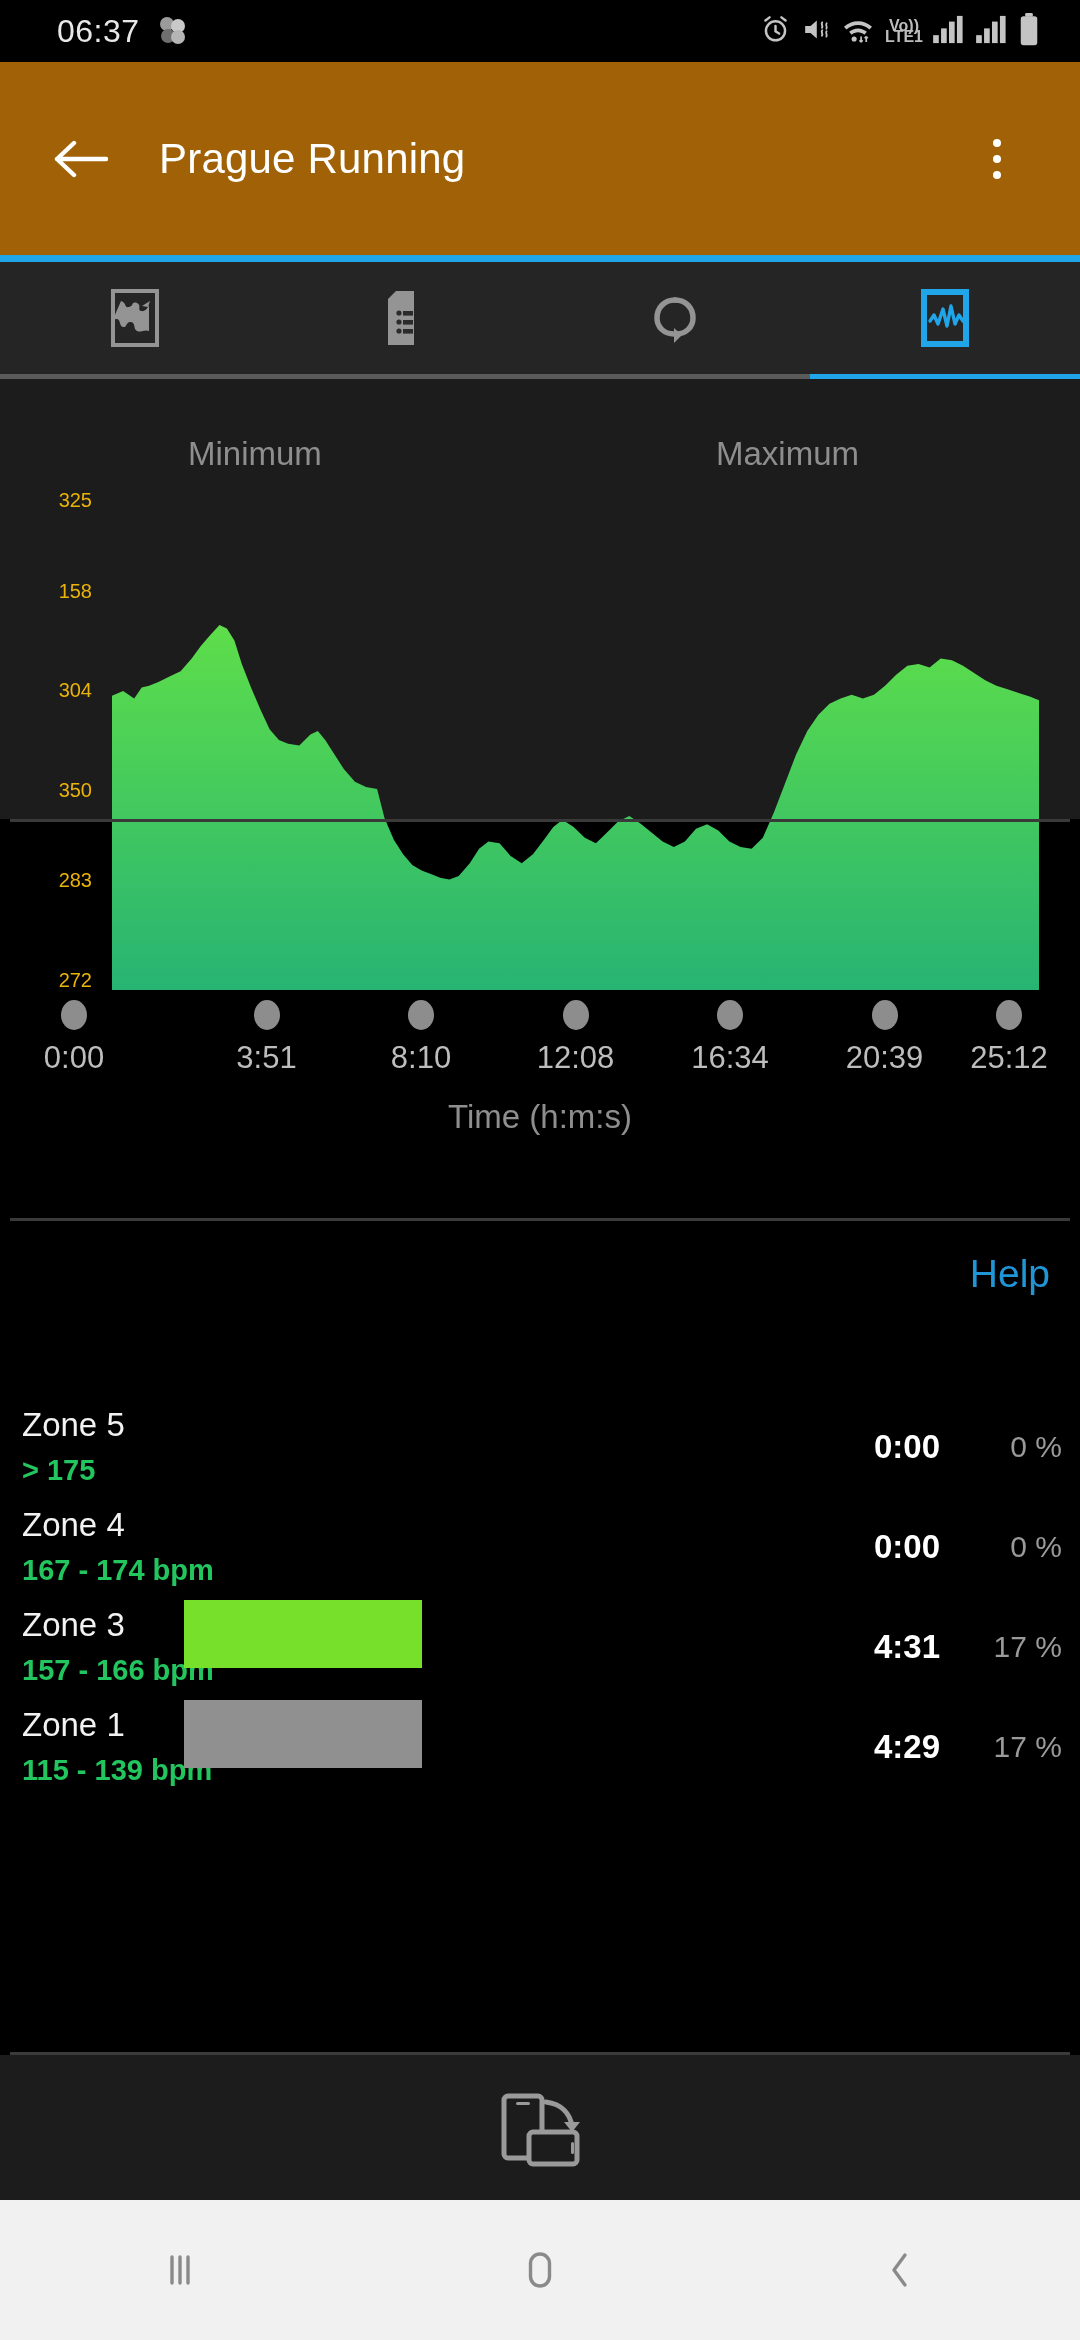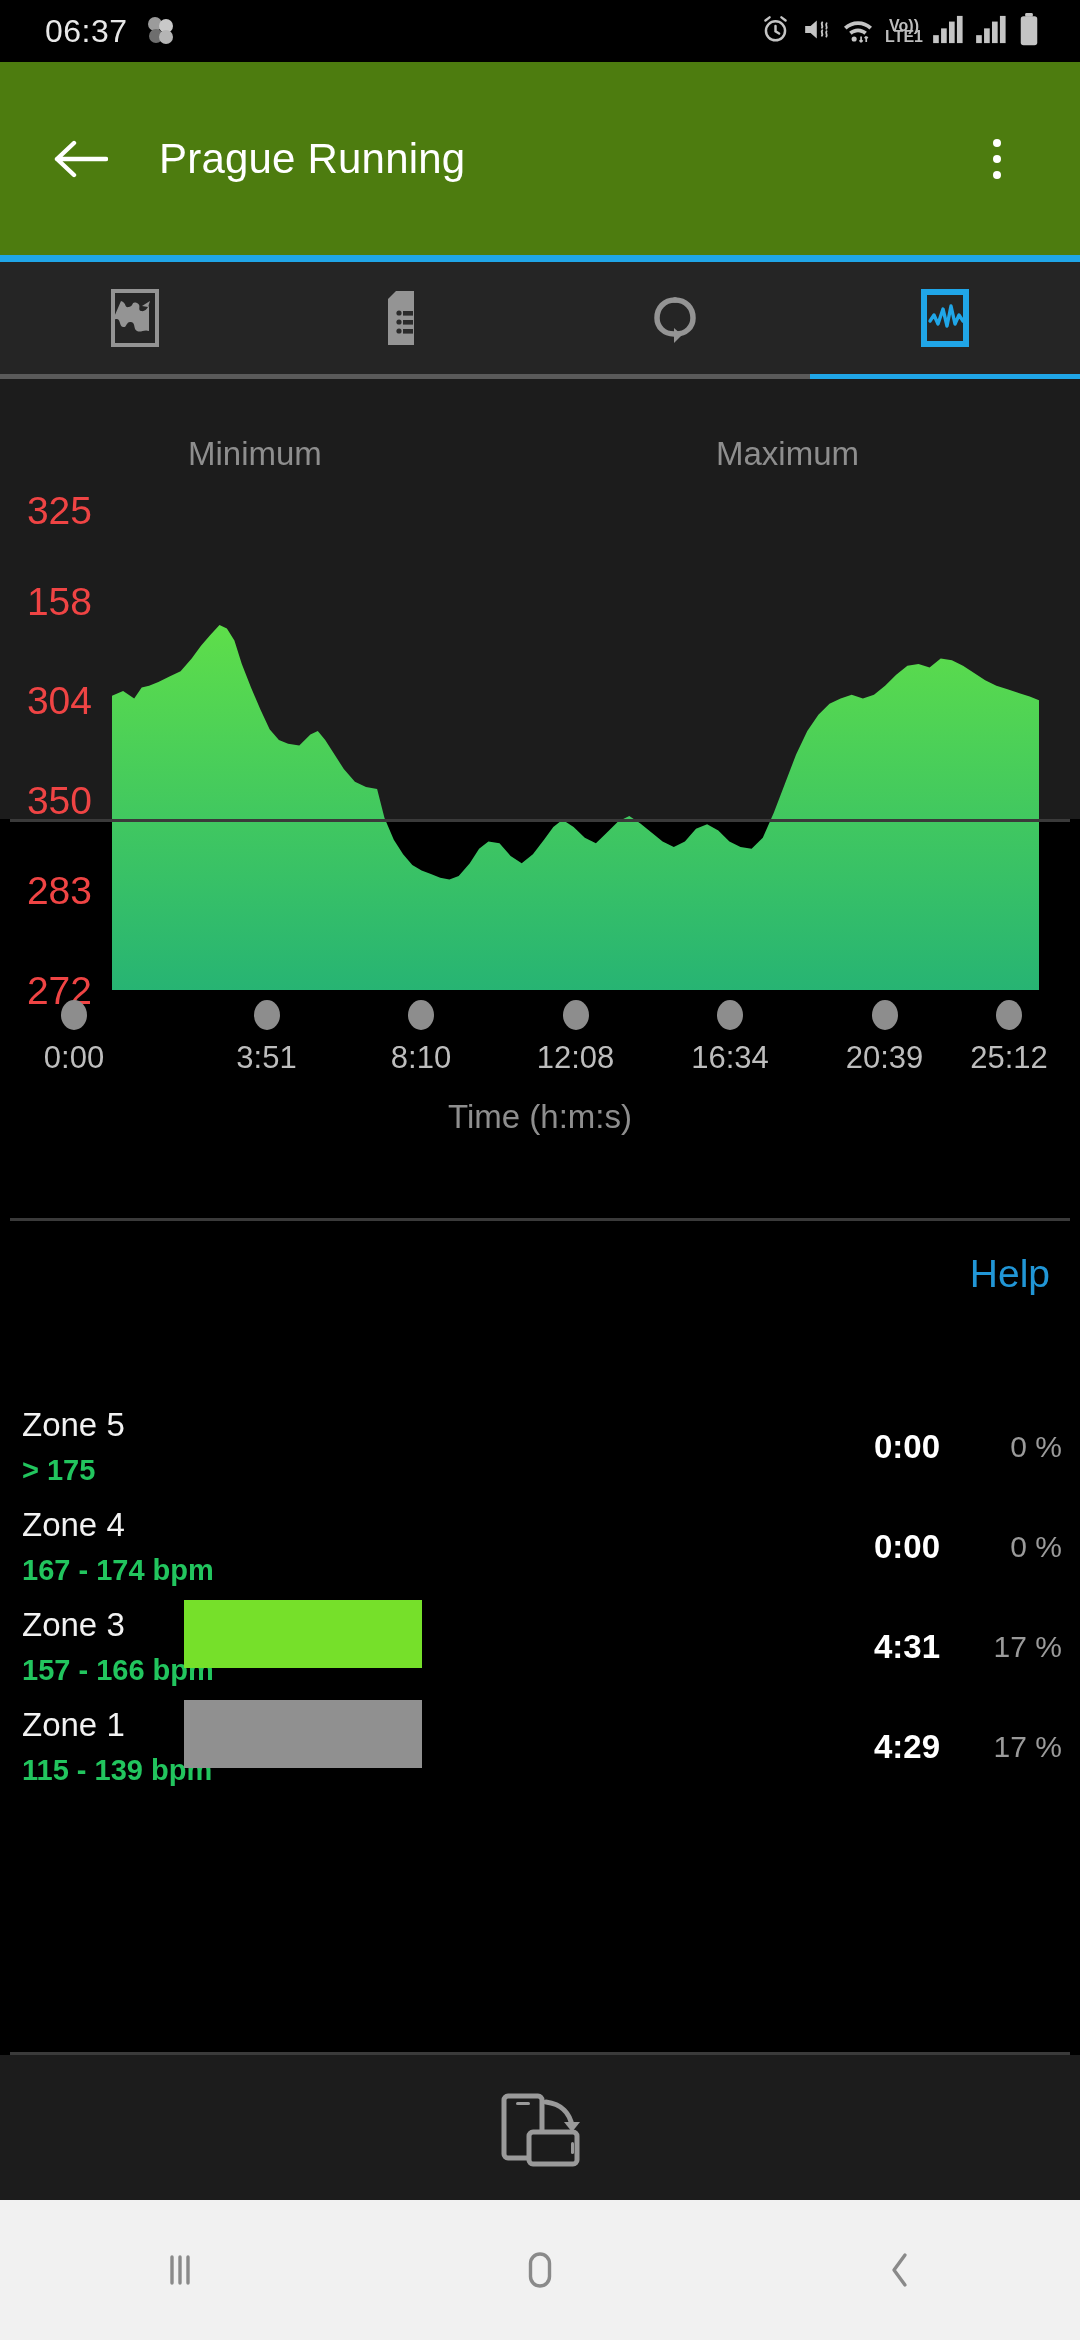--- a/index.html
+++ b/index.html
@@ -7,40 +7,40 @@
     width:1080px; height:2340px;
     background:#000;
     font-family:"Liberation Sans", sans-serif;
     overflow:hidden;
   }
   body { position:relative; }
 
   
   .statusbar{
     position:absolute; top:0; left:0; width:1080px; height:62px;
-    background:#000; display:flex; align-items:center;
+    background:#000; display:flex; align-items:center;padding-left:12px;
   }
   .sb-time{
     color:#e8e8e8; font-size:32px; margin-left:45px; letter-spacing:.5px;
     font-family:"Liberation Sans", sans-serif;
   }
   .sb-left-icon{ margin-left:14px; display:flex; align-items:center; }
   .sb-right{
     margin-left:auto; margin-right:40px; display:flex; align-items:center; gap:9px;
   }
   .volte-txt{
     color:#bdbdbd; font-size:16px; line-height:11px; text-align:center;
     font-family:"Liberation Sans", sans-serif; font-weight:bold;
   }
   .volte-txt span{ display:block; }
 
   
   .appbar{
     position:absolute; top:62px; left:0; width:1080px; height:193px;
-    background:#4d7c0f; display:flex; align-items:center;
+    background:#a16207; display:flex; align-items:center;
   }
   .back-btn{ margin-left:48px; width:64px; height:64px; display:flex; align-items:center; justify-content:center; }
   .app-title{
     color:#fff; font-size:42px; margin-left:47px; font-weight:normal; letter-spacing:.2px;
   }
   .overflow-btn{
     margin-left:auto; margin-right:55px; width:56px; height:70px;
     display:flex; flex-direction:column; align-items:center; justify-content:center; gap:8px;
   }
   .dot{ width:8px; height:8px; border-radius:50%; background:#fff; }
@@ -79,21 +79,21 @@
   .lbl-min{ left:188px; }
   .lbl-max{ left:716px; }
 
   .plot{
     position:absolute; left:112px; top:510px; width:927px; height:480px;
   }
   .plot svg{ display:block; width:927px; height:480px; }
 
   .ylabels{ position:absolute; left:0; top:500px; width:110px; height:500px; }
   .ylabels div{
-    position:absolute; right:18px; color:#ef4444; font-size:39px; text-align:right;
+    position:absolute; right:18px; color:#eab308; font-size:20px; text-align:right;
   }
 
   .xticks{ position:absolute; left:0; top:1000px; width:1080px; height:40px; }
   .xtick-dot{
     position:absolute; width:26px; height:30px; border-radius:50%;
     background:#8d8d8d; transform:translateX(-13px);
   }
   .xlabels{ position:absolute; left:0; top:1040px; width:1080px; height:50px; }
   .xlabels div{
     position:absolute; color:#bdbdbd; font-size:31px; transform:translateX(-50%);

